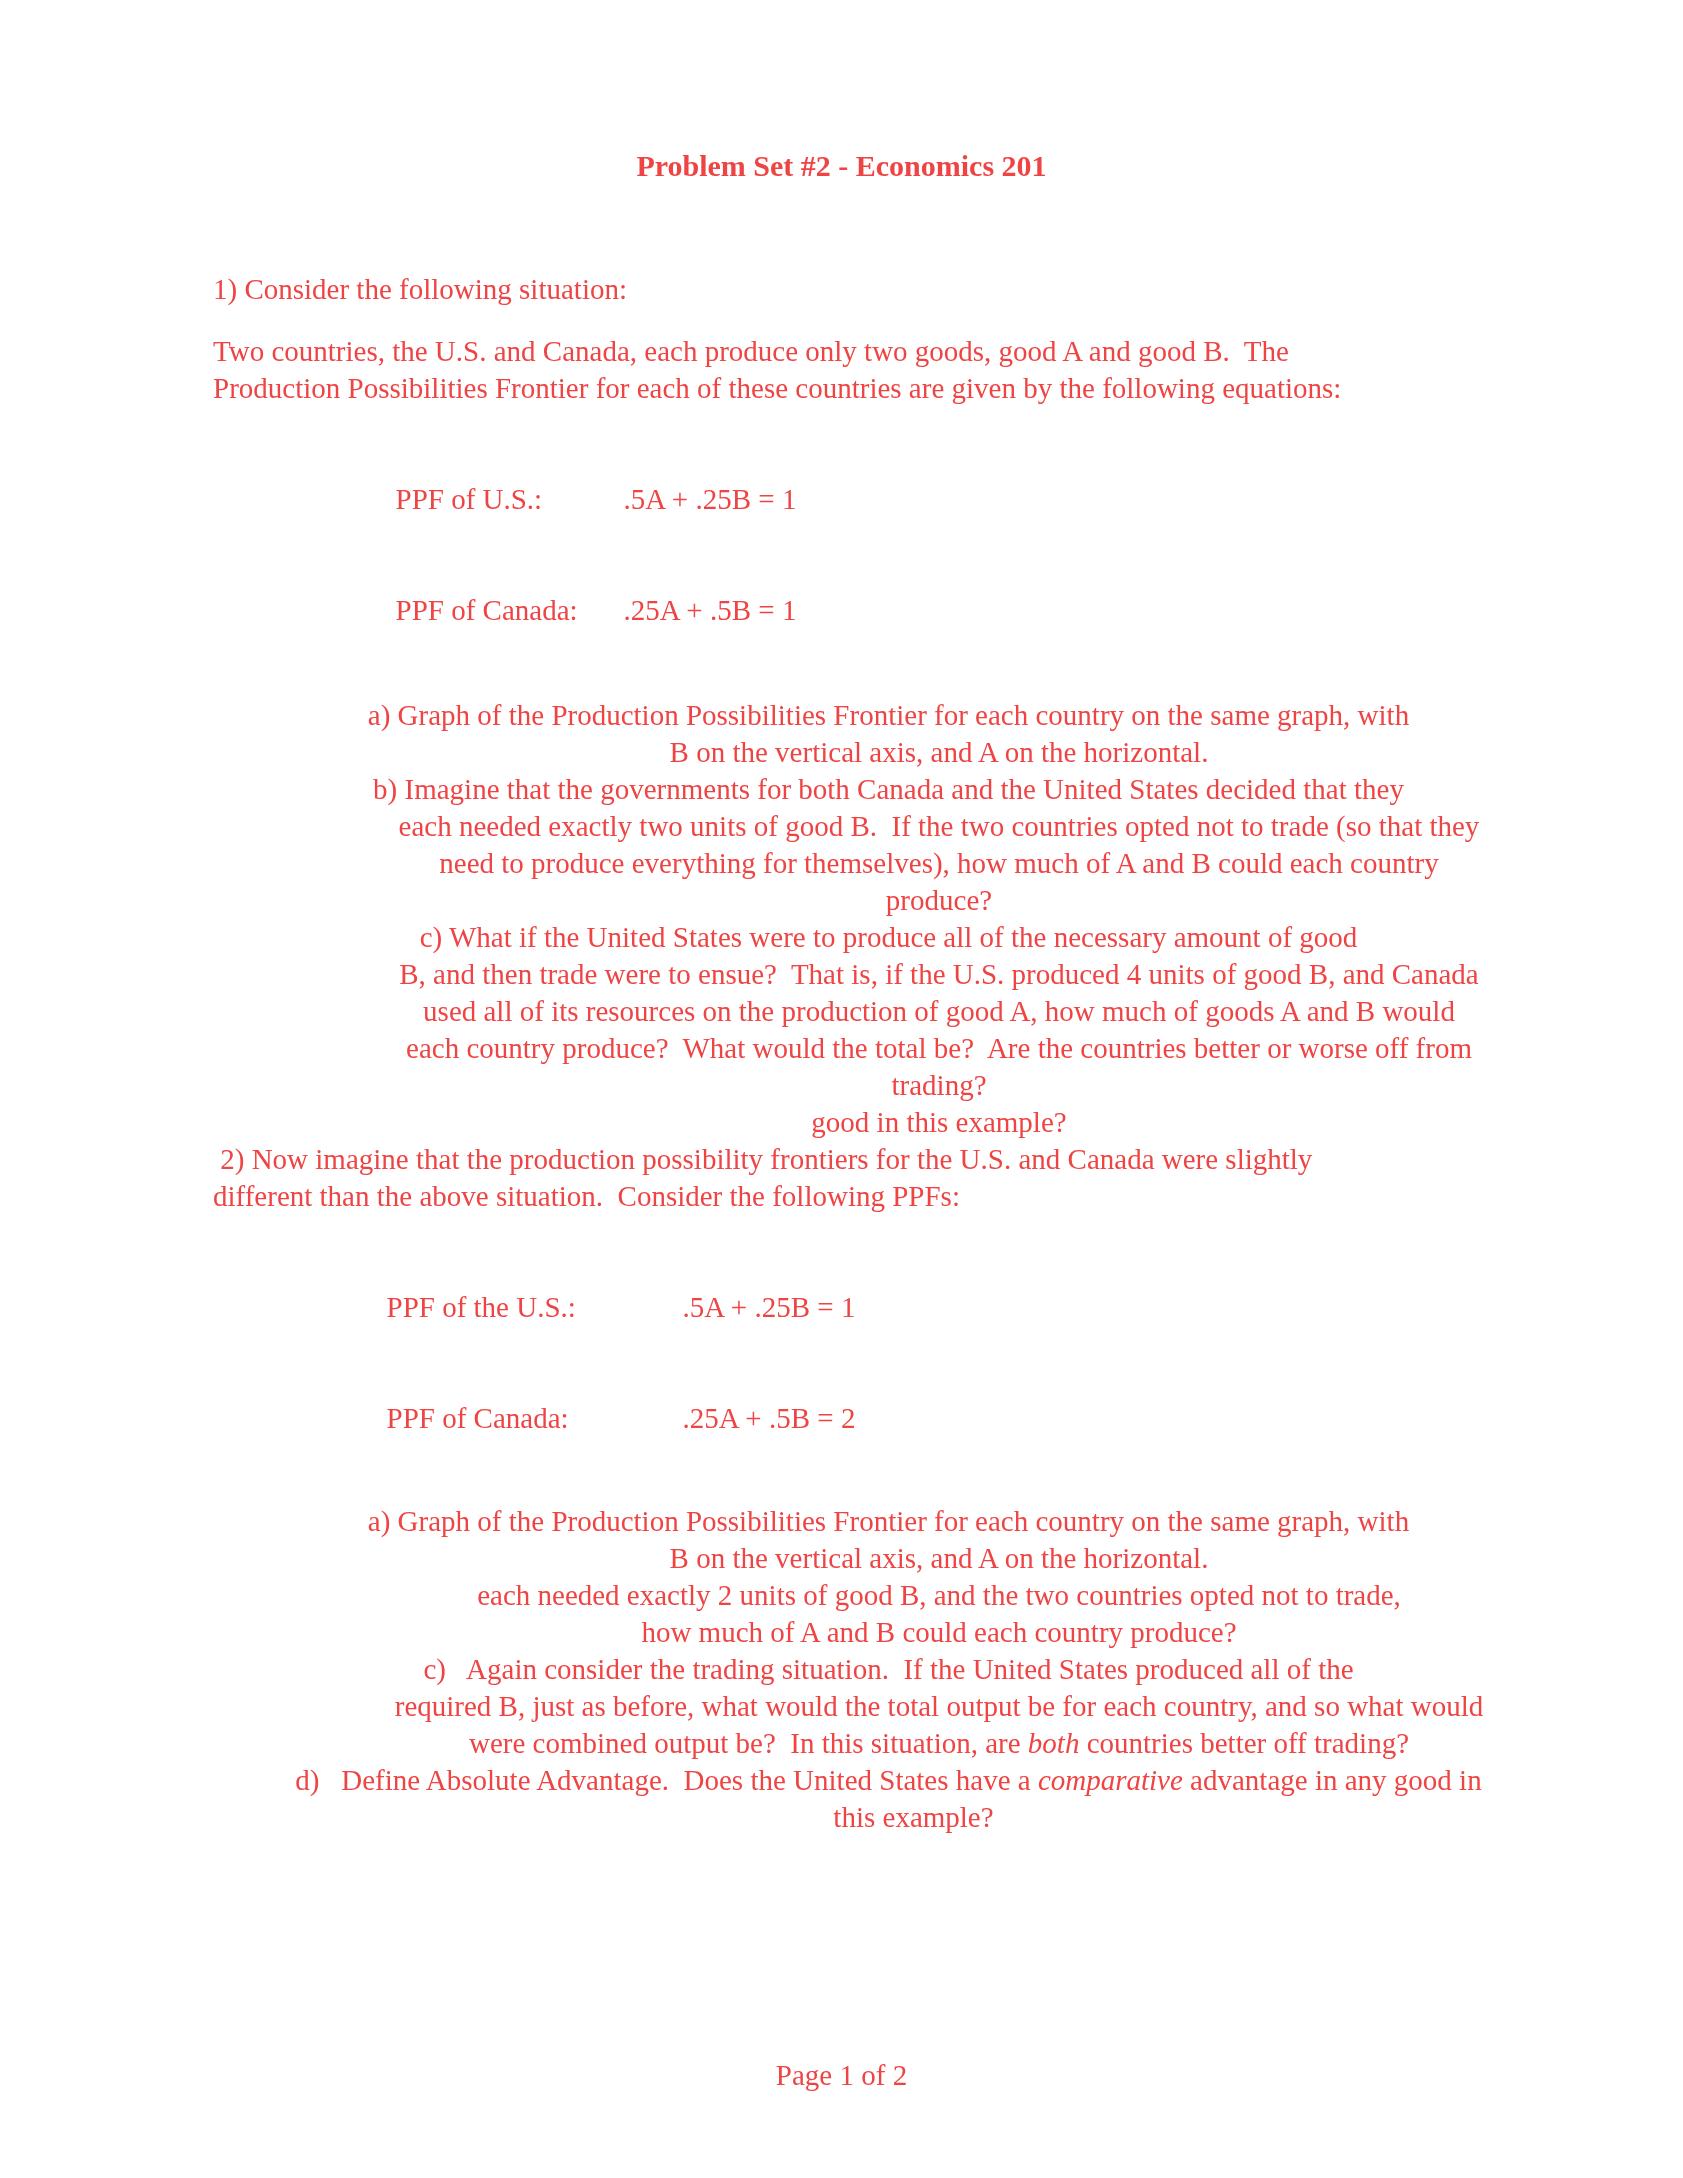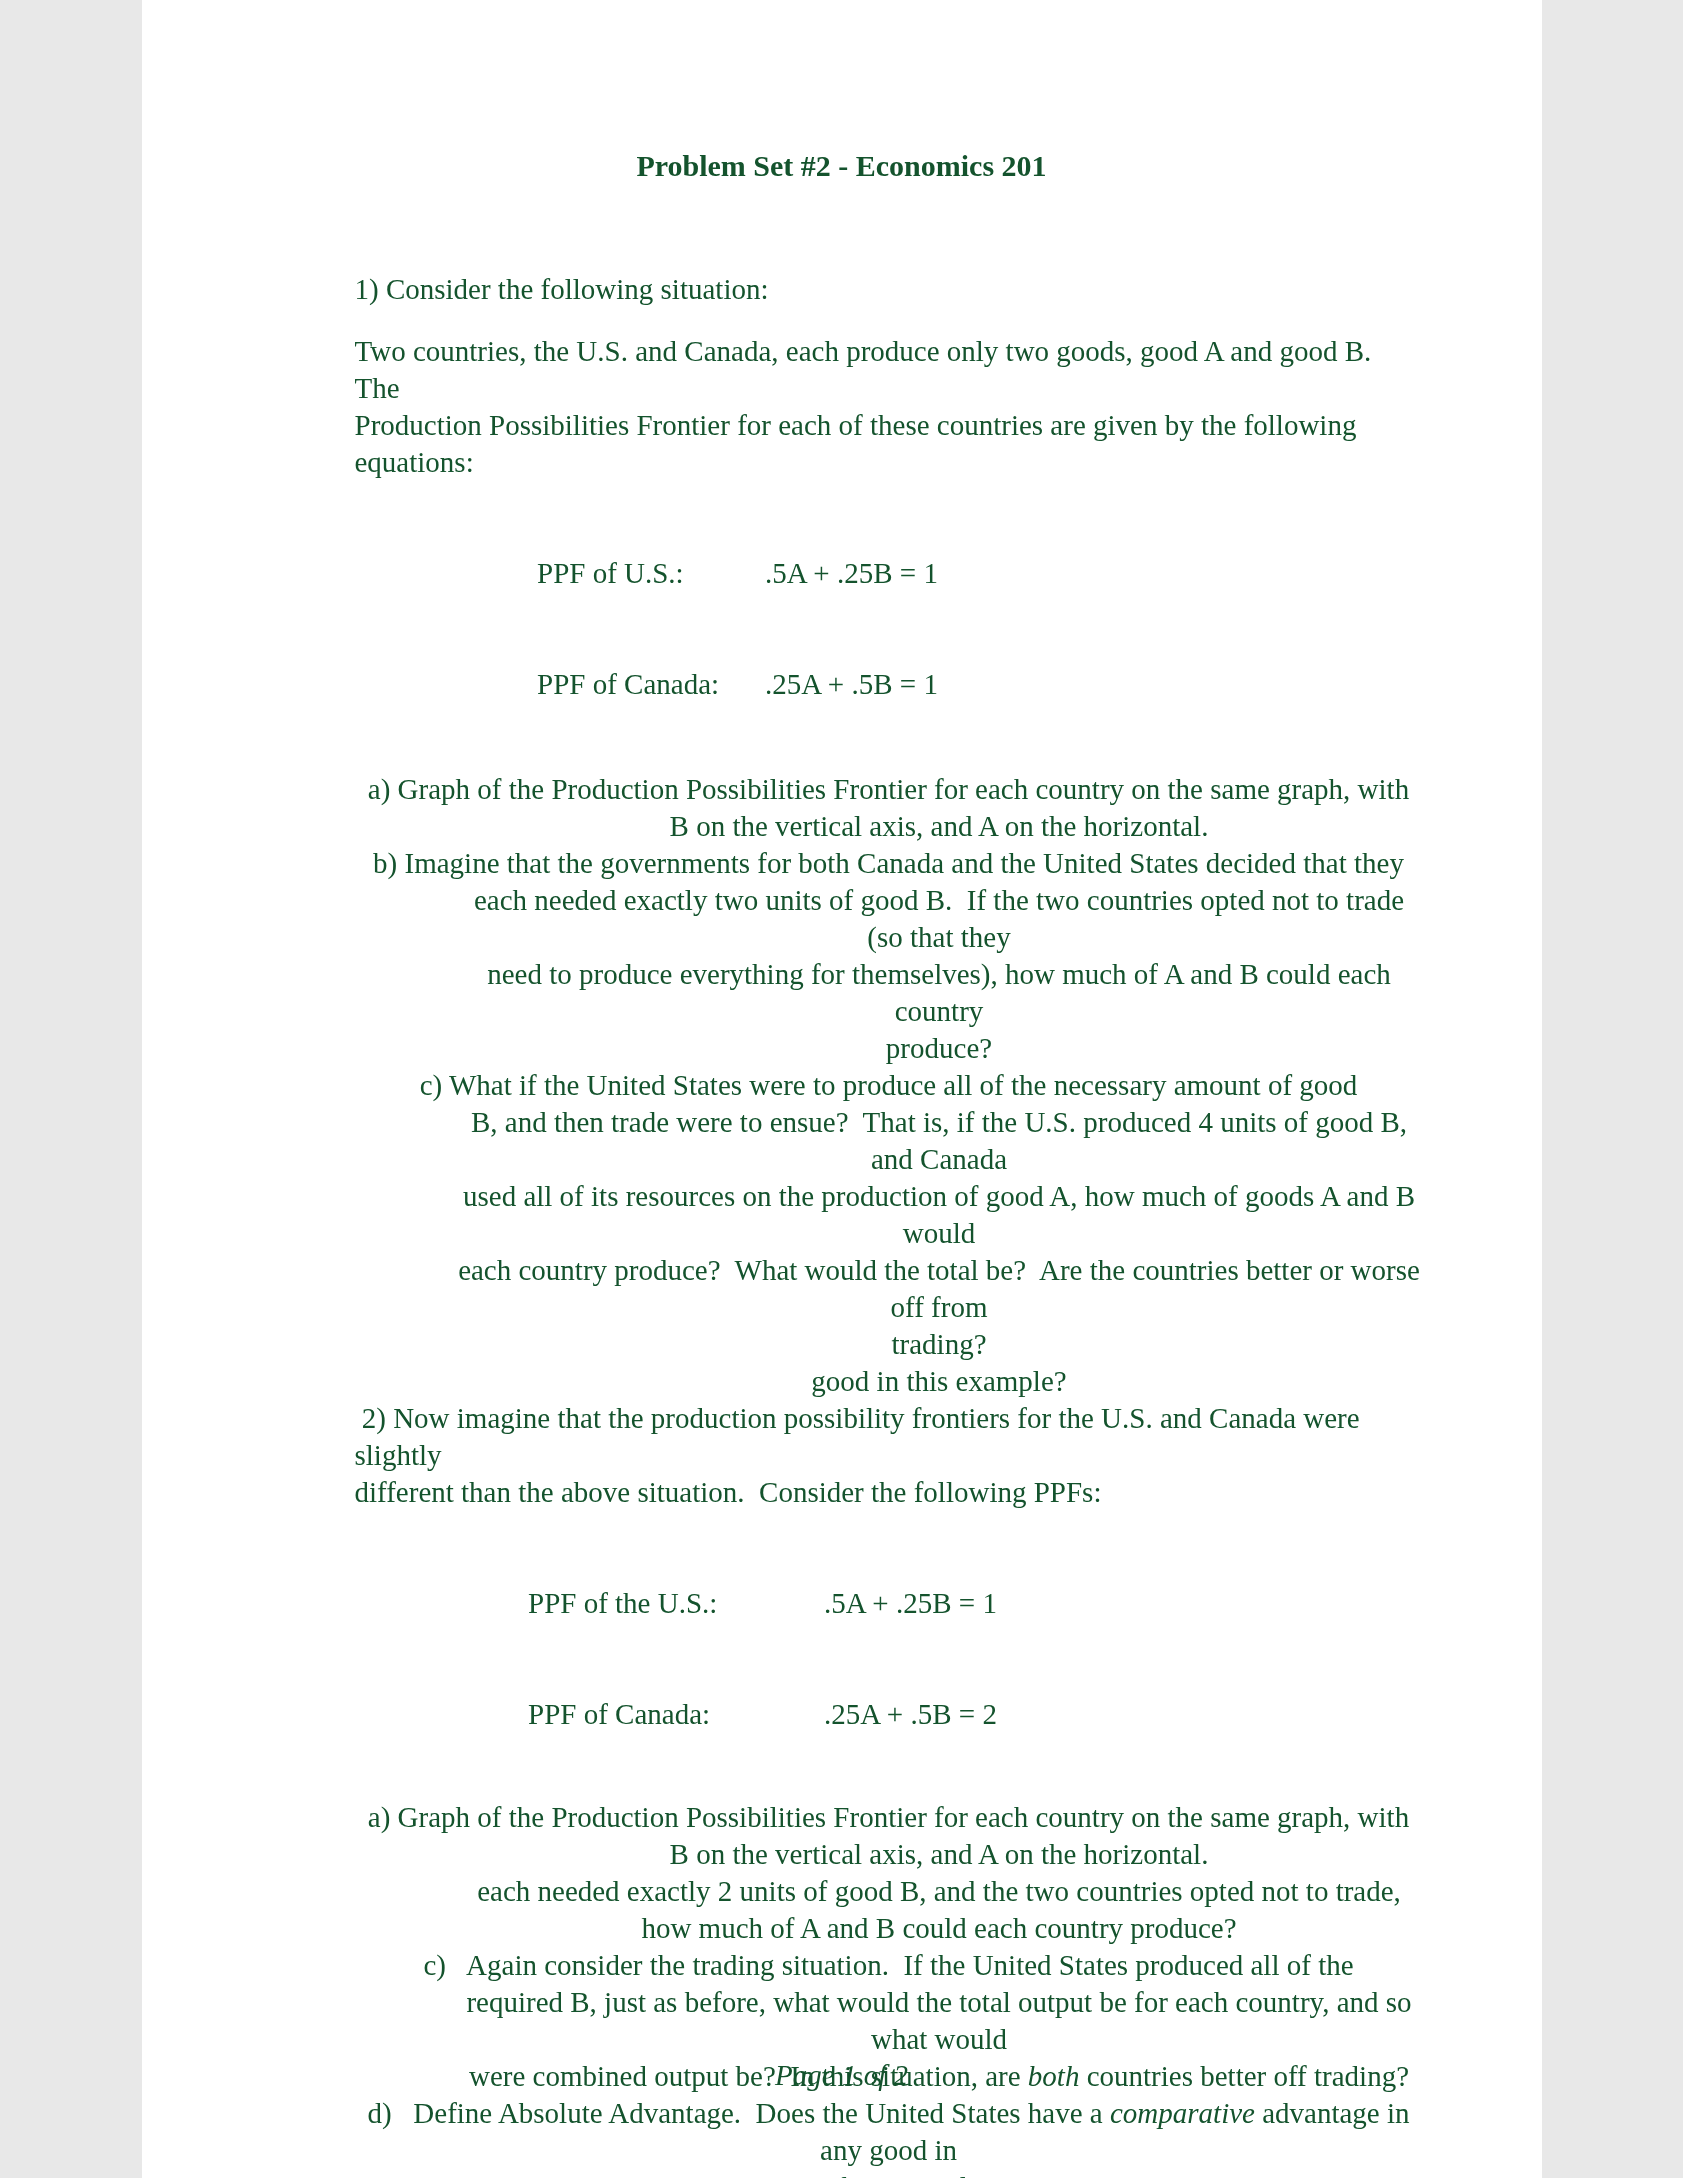--- a/index.html
+++ b/index.html
@@ -1,22 +1,22 @@
 <!DOCTYPE html>
 <html><head>
 <meta charset="utf-8">
 <style>
   html, body { margin: 0; padding: 0; background: #e8e8e8; }
   .page {
     position: relative;
-    width: 1400px;
+    width: 1683px;
     height: 2178px;
     margin: 0 auto;
     background: #ffffff;
-    color: #14532d;
+    color: #ef4444;
     font-family: "Liberation Serif", serif;
     font-size: 29px;
     line-height: 37px;
     overflow: hidden;
   }
   .title {
     margin-top: 147px;
     text-align: center;
     font-weight: bold;
     font-size: 30px;
@@ -43,21 +43,20 @@
   .q2 .items { margin-top: 29px; }
 
   em { }
 
   .footer {
     position: absolute;
     left: 0;
     right: 0;
     bottom: 84px;
     text-align: center;
-    font-style: italic;
   }
 </style>
 </head>
 <body>
 
 <div class="page">
 
   <div class="title">Problem Set #2 - Economics 201</div>
 
   <div class="content">

